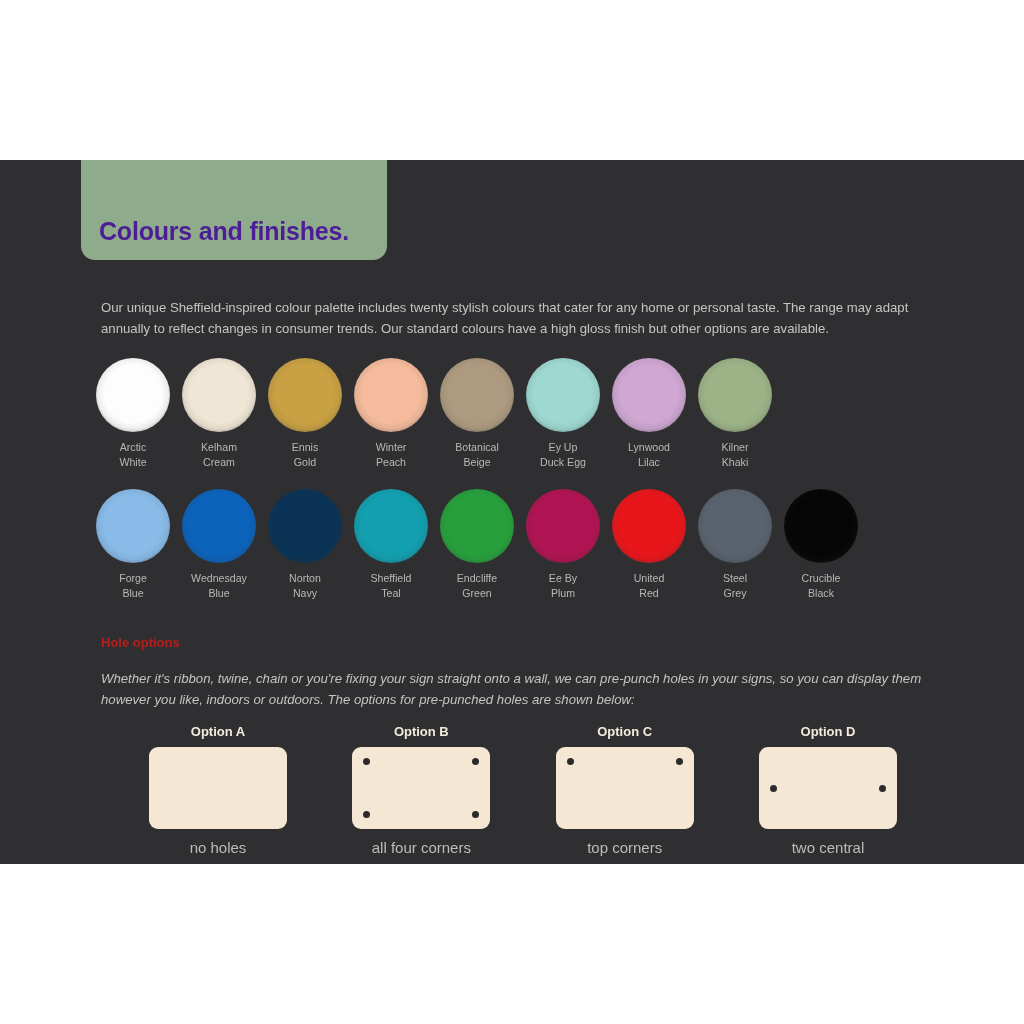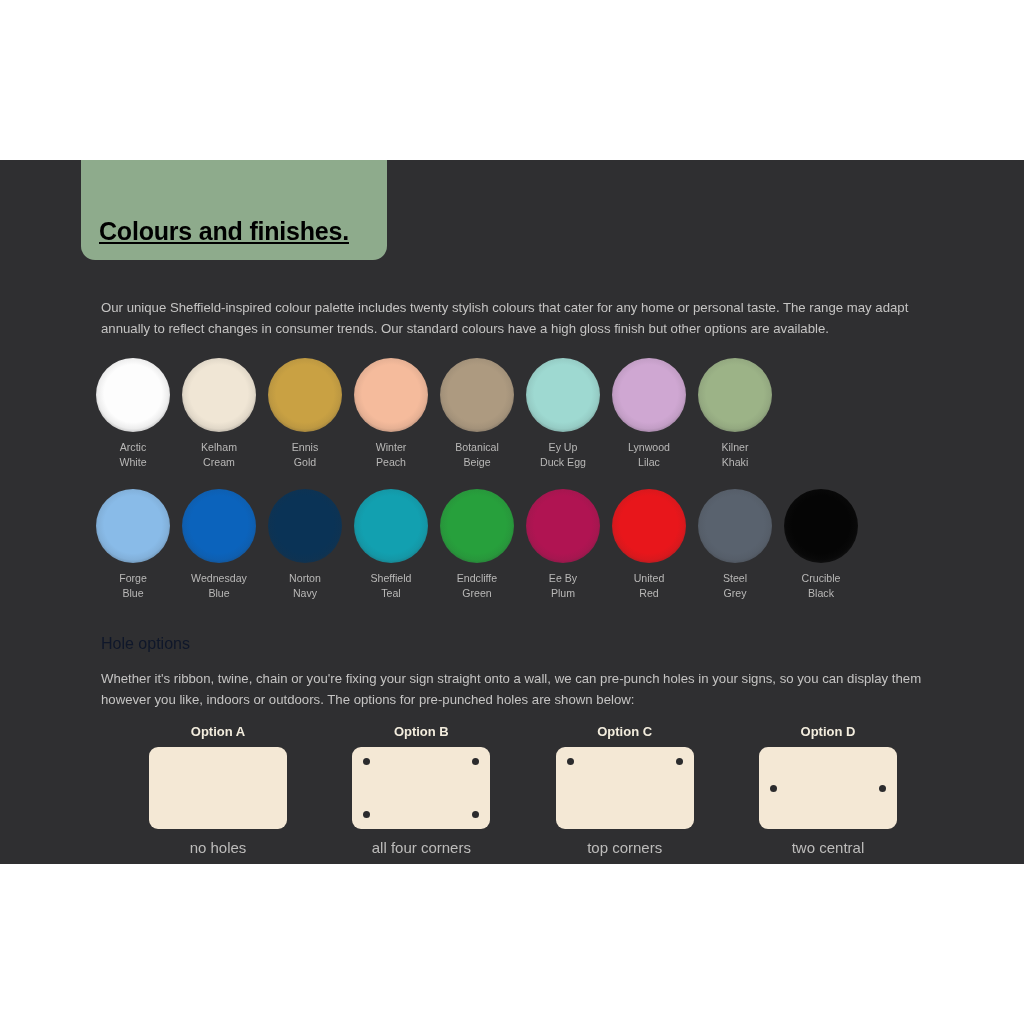--- a/index.html
+++ b/index.html
@@ -39,26 +39,25 @@
     width: 306px;
     height: 100px;
     background: #8eab8c;
     border-radius: 0 0 14px 14px;
     box-sizing: border-box;
   }
   .header-title {
     position: absolute;
     left: 18px;
     bottom: 14px;
-    color: #000000;
+    color: #4c1d95;
     font-size: 25px;
     font-weight: bold;
     letter-spacing: -0.2px;
     white-space: nowrap;
-    text-decoration: underline;
   }
 
   
   .intro {
     position: absolute;
     left: 101px;
     top: 284px;
     width: 832px;
     color: #c5c4c3;
     font-size: 13.2px;
@@ -100,32 +99,33 @@
     line-height: 14.5px;
     text-align: center;
     white-space: pre-line;
   }
 
   
   .hole-heading {
     position: absolute;
     left: 101px;
     top: 635px;
-    color: #0f172a;
-    font-size: 16px;
-    font-weight: normal;
+    color: #b91c1c;
+    font-size: 13px;
+    font-weight: bold;
   }
   .hole-intro {
     position: absolute;
     left: 101px;
     top: 655px;
     width: 834px;
     color: #c5c4c3;
     font-size: 13.2px;
     line-height: 21px;
+    font-style: italic;
   }
 
   .options {
     position: absolute;
     left: 143px;
     top: 716px;
     width: 760px;
     display: flex;
     justify-content: space-between;
   }

